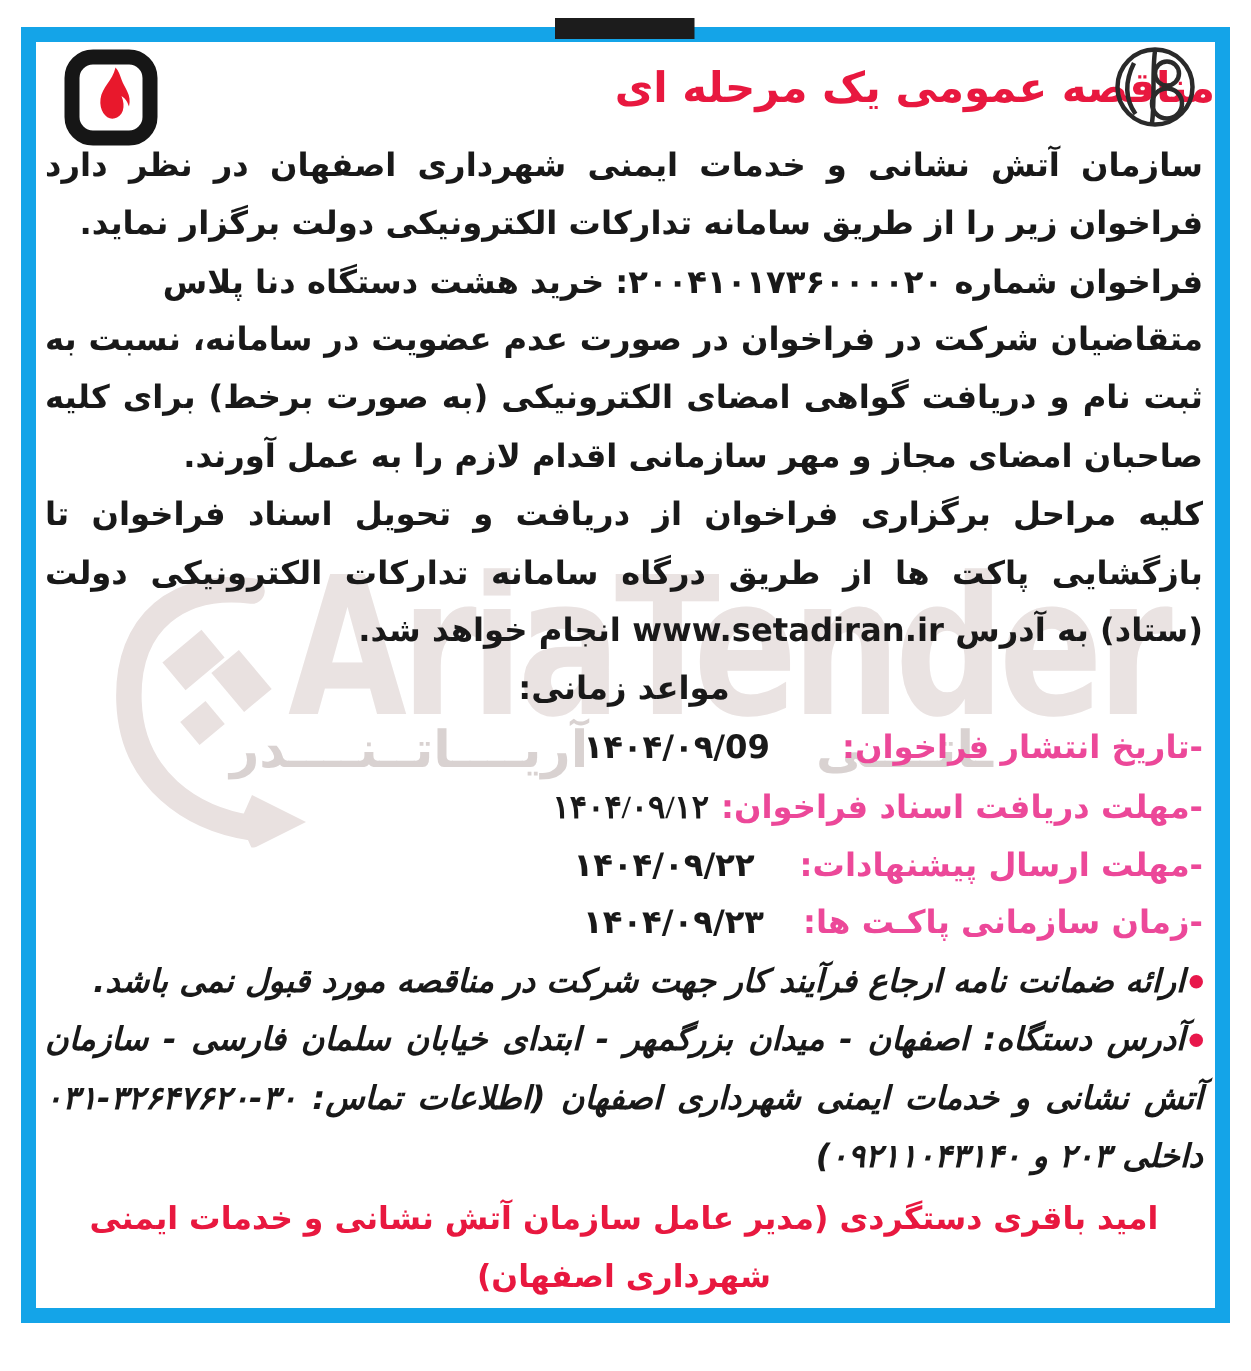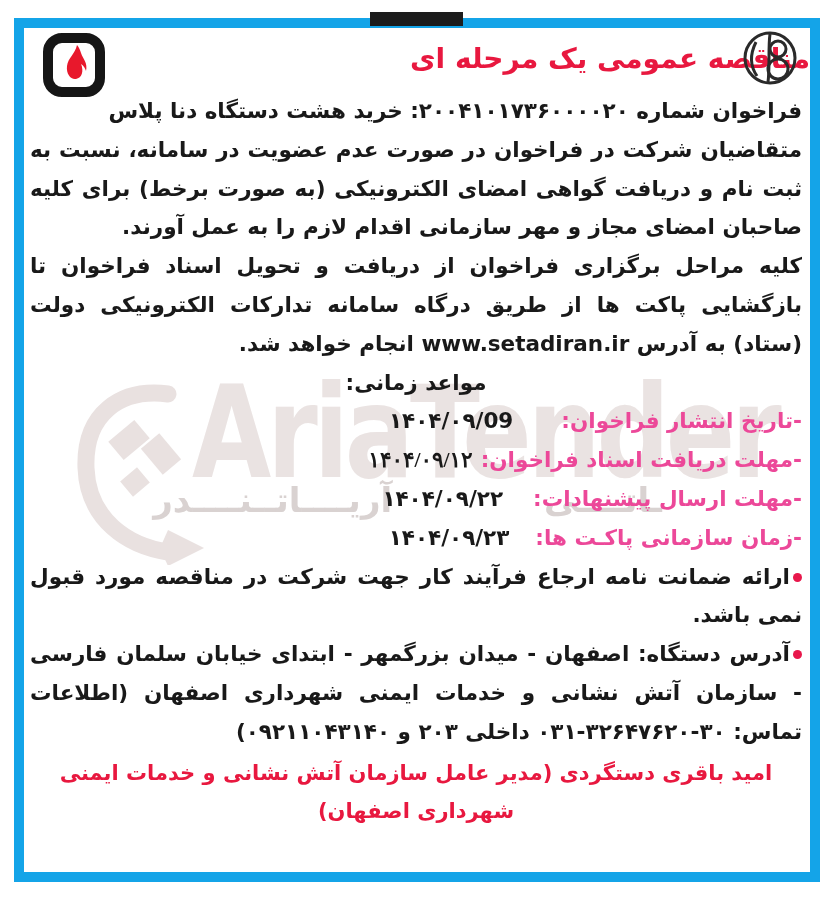--- a/index.html
+++ b/index.html
@@ -42,21 +42,21 @@
   }
   .content p{margin:0;}
   .sched-head{text-align:center;}
   .sched-row{display:flex;direction:rtl;align-items:baseline;}
   .sched-label{color:#ec4899;white-space:nowrap;}
   .sched-date{color:#191919;white-space:nowrap;}
   .sched-row:nth-of-type(1) .sched-date{margin-right:48px;}
   .sched-row:nth-of-type(2) .sched-date{margin-right:8px;font-family:Liberation Serif, serif;}
   .sched-row:nth-of-type(3) .sched-date{margin-right:30px;}
   .sched-row:nth-of-type(4) .sched-date{margin-right:26px;}
-  .note{position:relative;text-align:justify;}
+  .note{position:relative;text-align:justify;font-style:italic;}
   .dot{
     display:inline-block;width:9px;height:9px;border-radius:50%;
     background:#e8174b;margin-left:3px;vertical-align:2px;
   }
   .signature{
     text-align:center;color:#e8183f;font-size:21px;font-weight:bold;margin-top:2px;
   }
 </style>
 </head>
 <body>
@@ -96,20 +96,21 @@
         <circle cx="30" cy="30" r="25"></circle>
         <path d="M30,6 C28,20 30,40 28,54"></path>
         <circle cx="38" cy="21" r="8"></circle>
         <circle cx="38" cy="41" r="10"></circle>
         <path d="M16,14 C10,26 10,38 17,48"></path>
       </g>
     </svg>
   </div>
 
   <div class="content">
+    <p>سازمان آتش نشانی و خدمات ایمنی شهرداری اصفهان در نظر دارد فراخوان زیر را از طریق سامانه تدارکات الکترونیکی دولت برگزار نماید.</p>
     <p>فراخوان شماره ۲۰۰۴۱۰۱۷۳۶۰۰۰۰۲۰: خرید هشت دستگاه دنا پلاس</p>
     <p>متقاضیان شرکت در فراخوان در صورت عدم عضویت در سامانه، نسبت به ثبت نام و دریافت گواهی امضای الکترونیکی (به صورت برخط) برای کلیه صاحبان امضای مجاز و مهر سازمانی اقدام لازم را به عمل آورند.</p>
     <p>کلیه مراحل برگزاری فراخوان از دریافت و تحویل اسناد فراخوان تا بازگشایی پاکت ها از طریق درگاه سامانه تدارکات الکترونیکی دولت (ستاد) به آدرس www.setadiran.ir انجام خواهد شد.</p>
 
     <p class="sched-head">مواعد زمانی:</p>
 
     <div class="sched-row">
       <span class="sched-label">-تاریخ انتشار فراخوان:</span>
       <span class="sched-date">۱۴۰۴/۰۹/09</span>
     </div>

